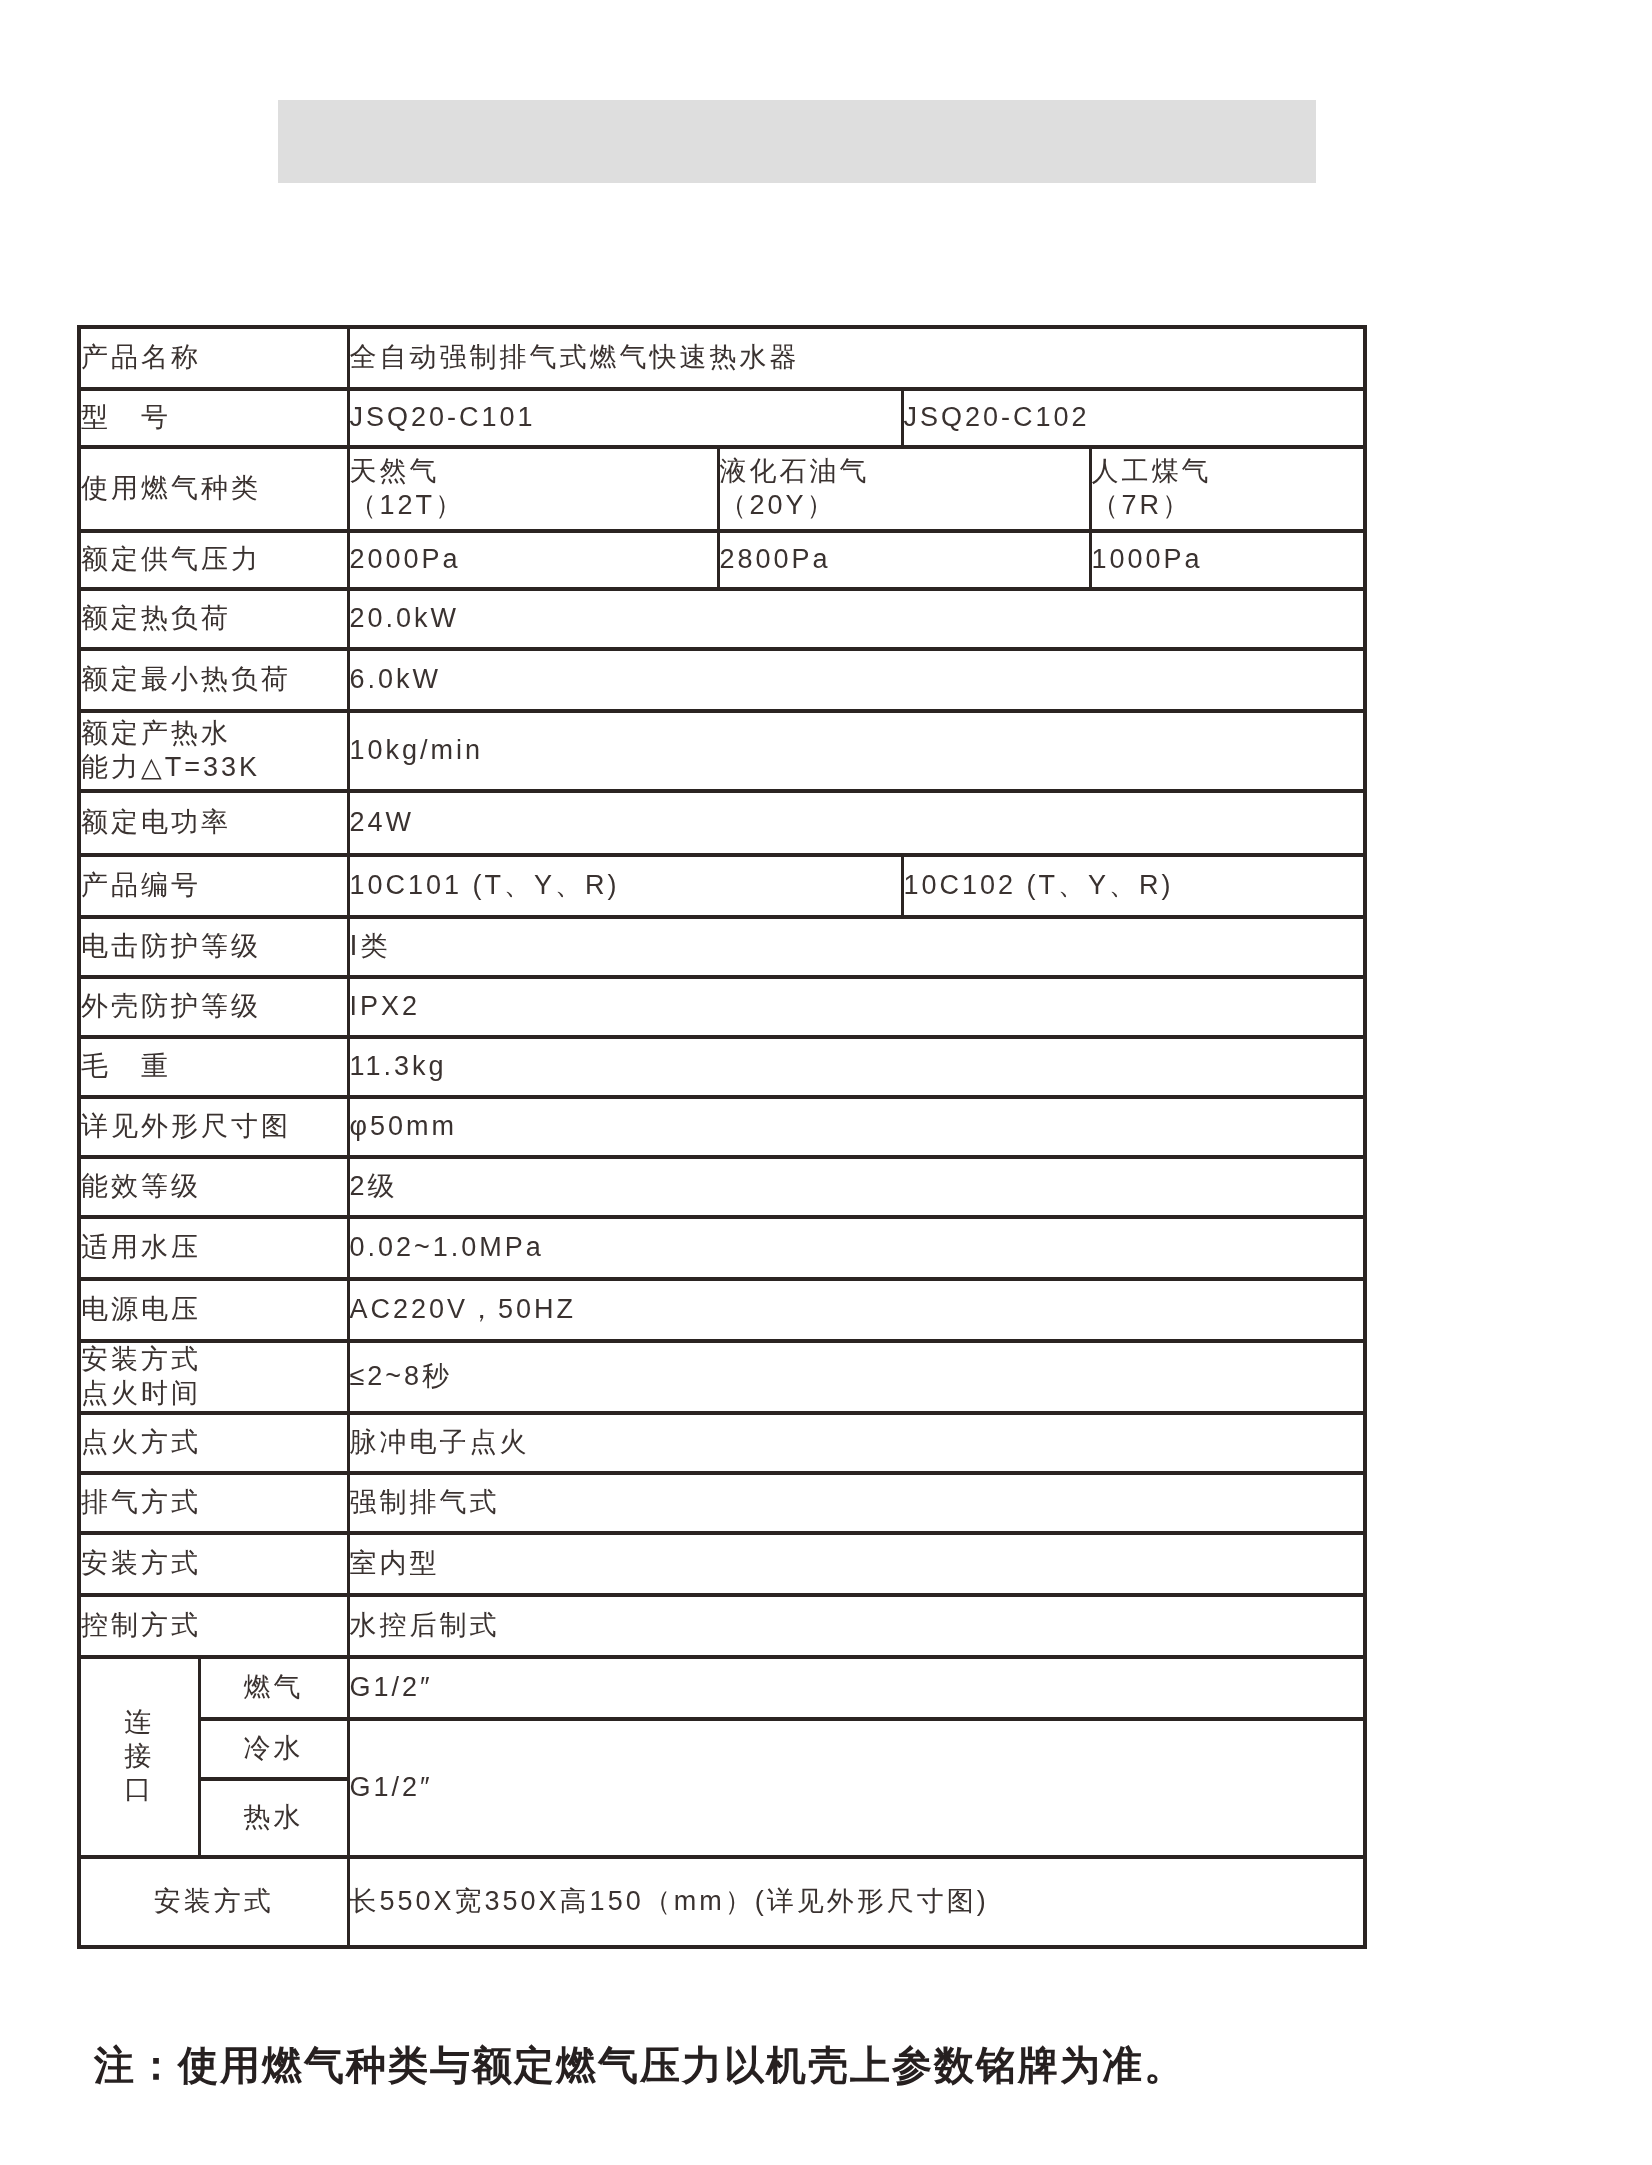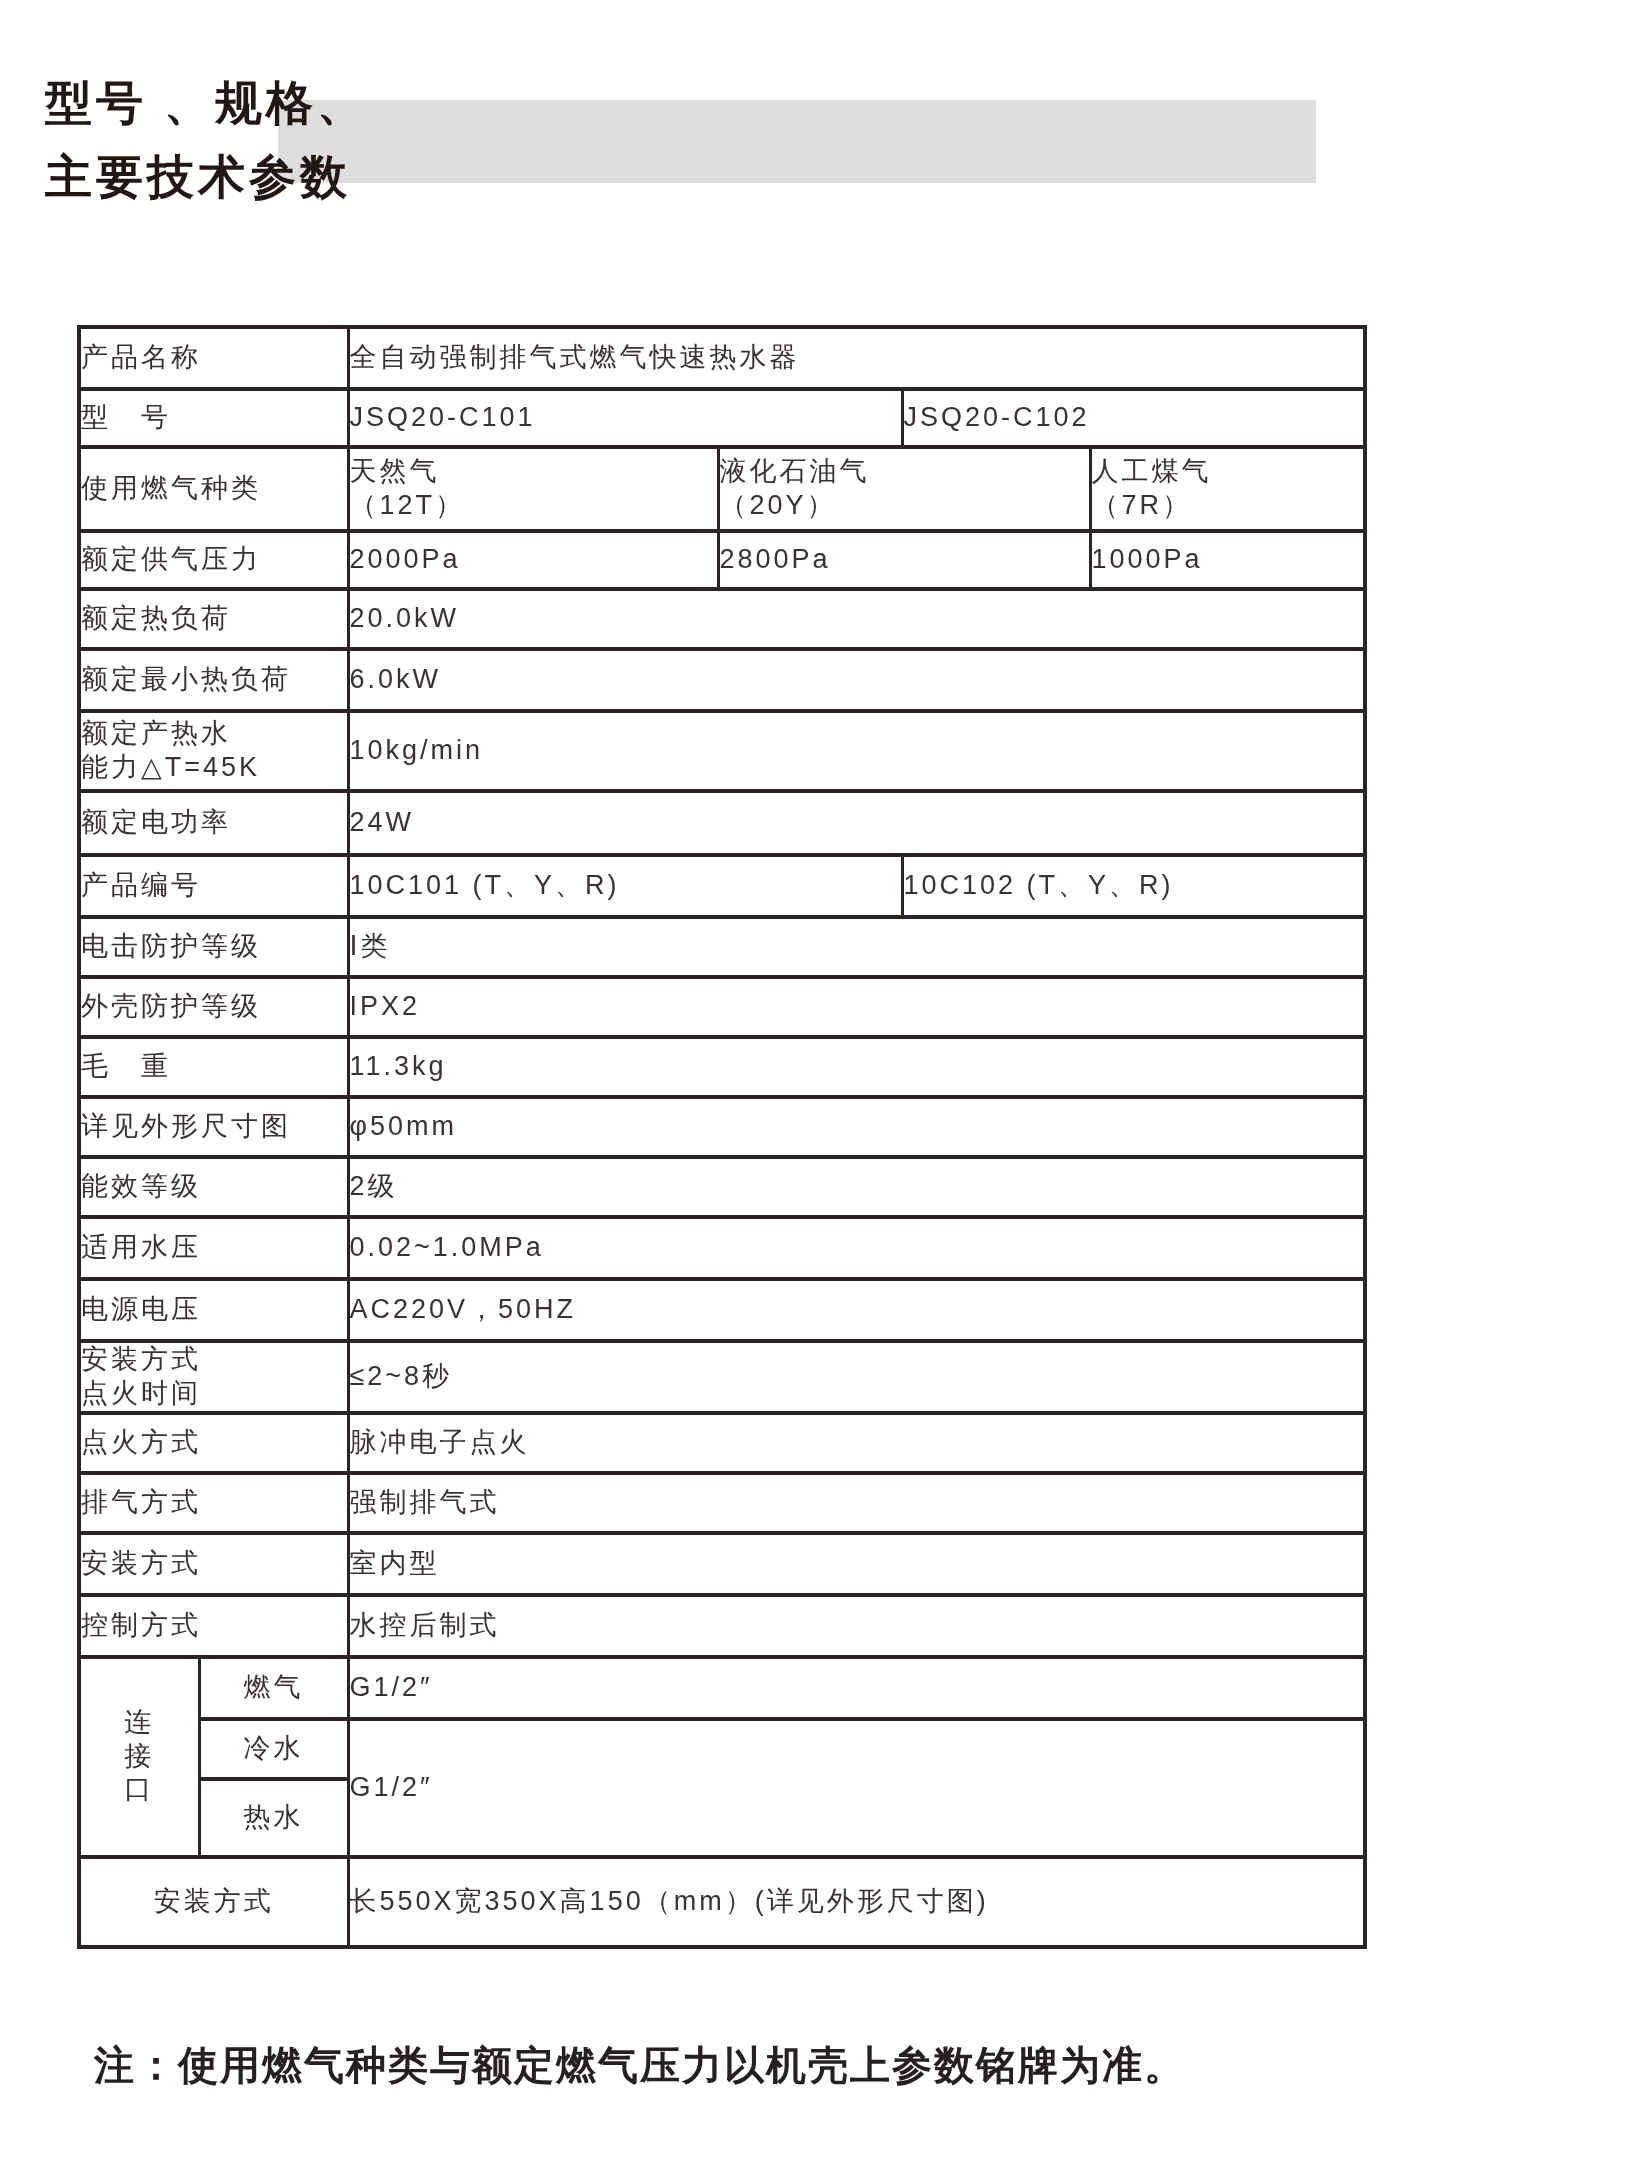--- a/index.html
+++ b/index.html
@@ -52,22 +52,20 @@
     font-size:40px;font-weight:bold;letter-spacing:2px;
     color:#262020;
   }
 </style>
 </head>
 <body>
 
 <div class="page">
 
   <div class="accent-bar"></div>
-  <div class="title">型号 、规格、
-主要技术参数</div>
 
   <table class="spec">
     <colgroup>
       <col style="width:120px">
         <col style="width:149px">
         <col style="width:370px">
       <col style="width:184px">
         <col style="width:188px">
         <col style="width:275px">
     </colgroup>
@@ -99,21 +97,21 @@
       <tr style="height:60px">
         <td class="lbl" colspan="2">额定热负荷</td>
         <td class="val" colspan="4">20.0kW</td>
       </tr>
       <tr style="height:62px">
         <td class="lbl" colspan="2">额定最小热负荷</td>
         <td class="val" colspan="4">6.0kW</td>
       </tr>
       <tr style="height:80px">
         <td class="lbl" colspan="2">额定产热水
-能力△T=45K</td>
+能力△T=33K</td>
         <td class="val" colspan="4">10kg/min</td>
       </tr>
       <tr style="height:64px">
         <td class="lbl" colspan="2">额定电功率</td>
         <td class="val" colspan="4">24W</td>
       </tr>
       <tr style="height:62px">
         <td class="lbl" colspan="2">产品编号</td>
         <td class="val" colspan="2">10C101 (T、Y、R)</td>
         <td class="val" colspan="2">10C102 (T、Y、R)</td>

